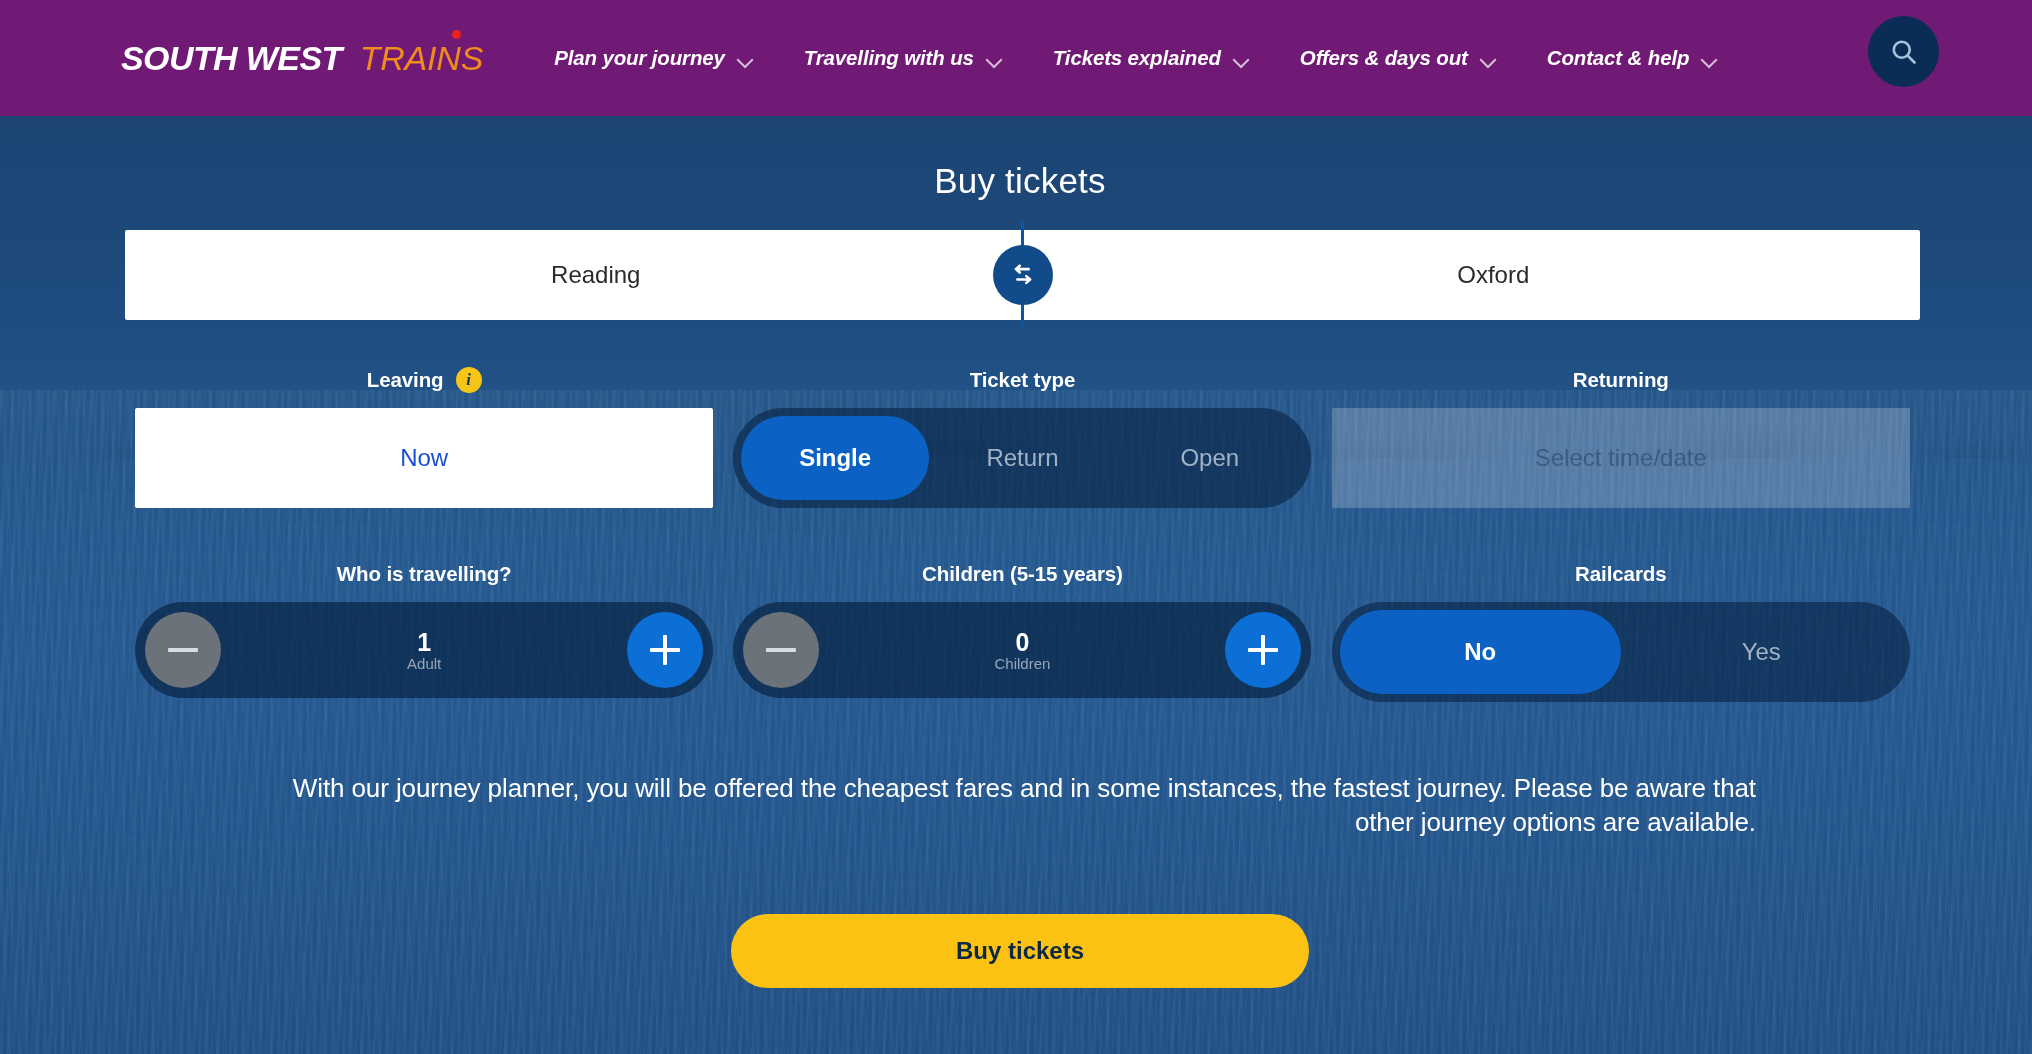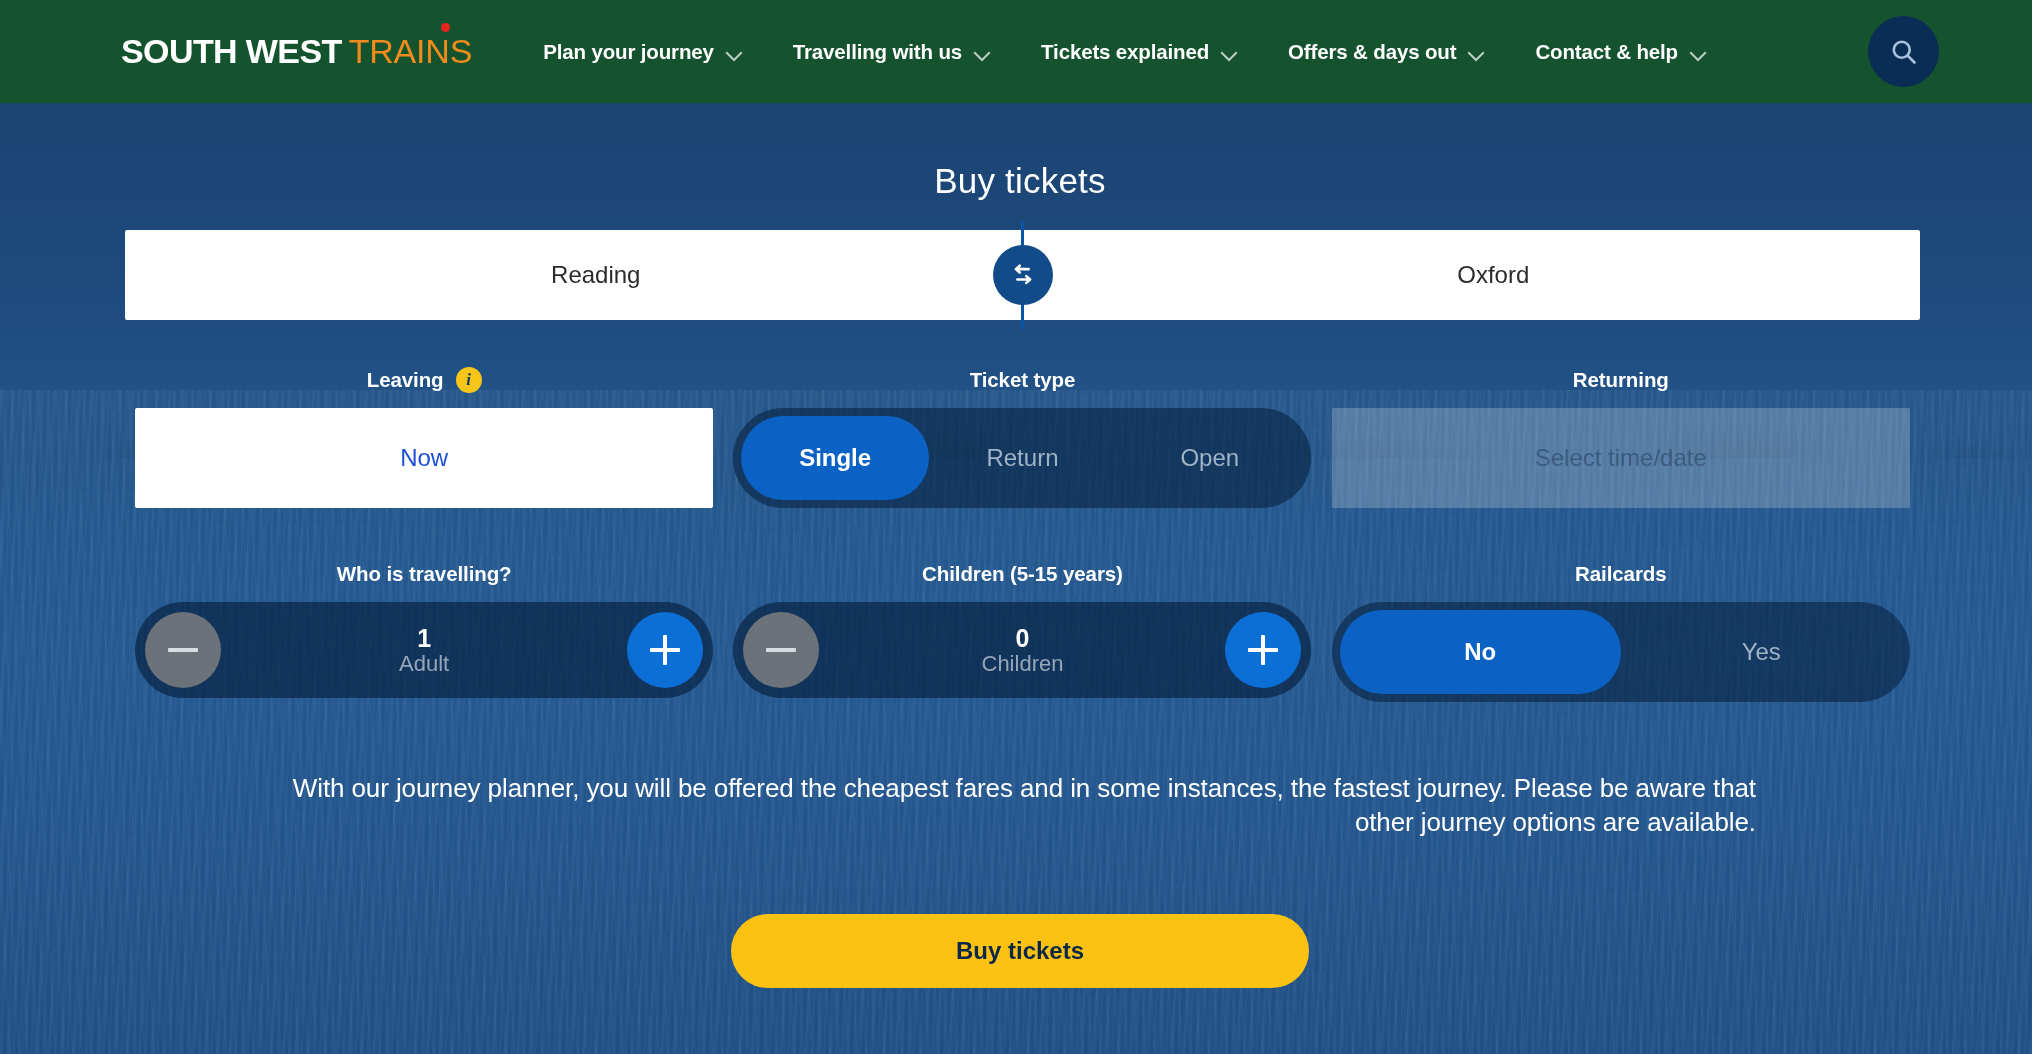--- a/index.html
+++ b/index.html
@@ -87,25 +87,26 @@
       radial-gradient(ellipse 200px 34px at 68% 100%, rgba(20,50,86,0.26), rgba(0,0,0,0) 72%),
       radial-gradient(ellipse 160px 46px at 86% 96%, rgba(18,48,84,0.34), rgba(0,0,0,0) 70%),
       radial-gradient(ellipse 120px 30px at 97% 100%, rgba(20,50,86,0.28), rgba(0,0,0,0) 72%);
   }
 
   
   .topnav {
     position: absolute;
     top: 0; left: 0;
     width: 2032px;
-    height: 103px;
-    background: #14532d;
+    height: 116px;
+    background: #701a75;
     display: flex;
     align-items: center;
     z-index: 40;
+    font-style: italic;
   }
 
   .logo {
     margin-left: 121px;
     display: flex;
     align-items: baseline;
     white-space: nowrap;
     user-select: none;
   }
   .logo-sw {
@@ -113,21 +114,21 @@
     font-size: 34px;
     font-weight: 700;
     letter-spacing: -0.6px;
     font-family: "Liberation Sans", sans-serif;
   }
   .logo-tr {
     color: #f08b1d;
     font-size: 34px;
     font-weight: 400;
     letter-spacing: -0.2px;
-    margin-left: 7px;
+    margin-left: 18px;
     position: relative;
   }
   .logo-dot {
     position: absolute;
     width: 9px; height: 9px;
     border-radius: 50%;
     background: #e8231e;
     right: 22px;
     top: -9px;
   }
@@ -394,21 +395,21 @@
     user-select: none;
   }
   .step-count {
     color: #ffffff;
     font-size: 25px;
     font-weight: 700;
     display: block;
   }
   .step-label {
     color: #96a6b8;
-    font-size: 22px;
+    font-size: 15px;
     font-weight: 400;
     display: block;
   }
 
   
   .blurb {
     position: absolute;
     left: 0; right: 0;
     top: 668px;
     text-align: right;

